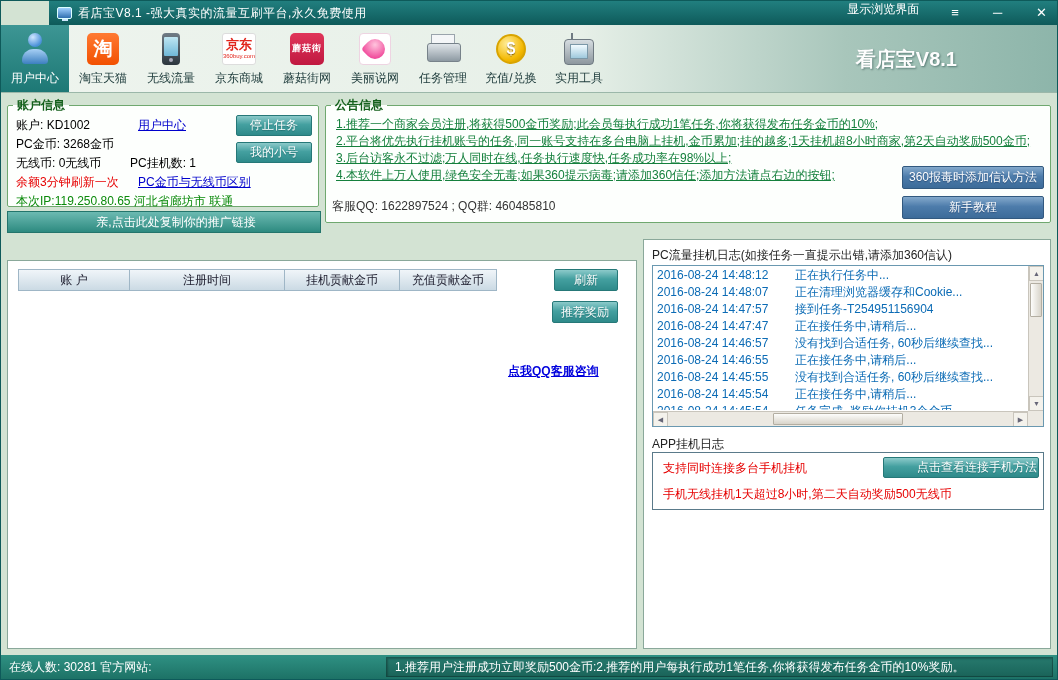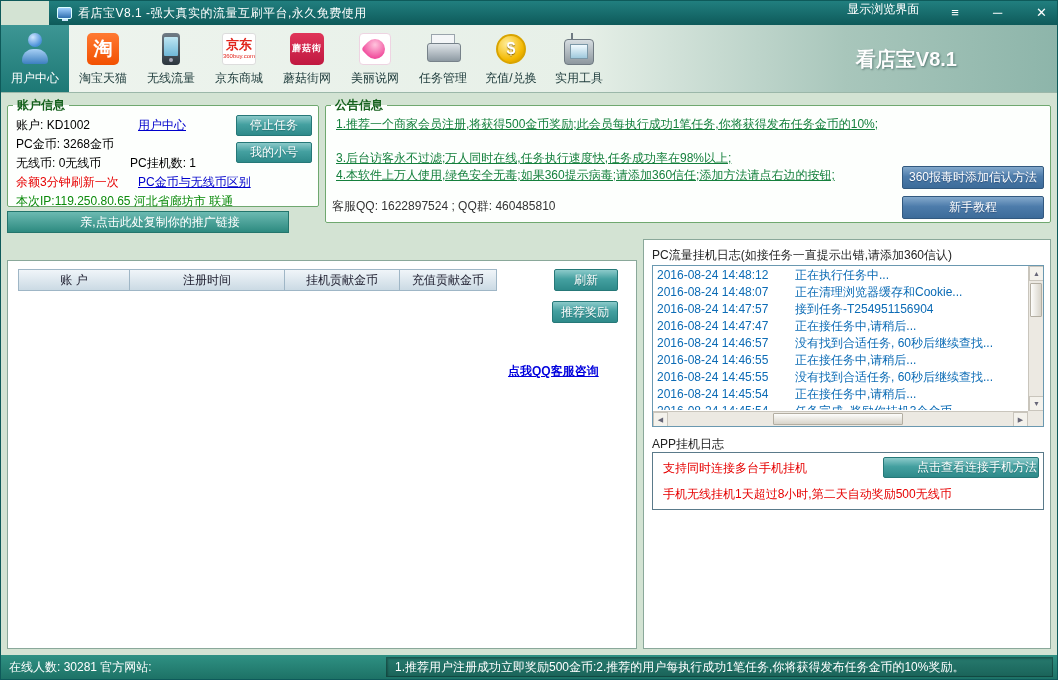--- a/index.html
+++ b/index.html
@@ -83,21 +83,21 @@
     font-size:12px; cursor:pointer; text-shadow:0 1px 1px rgba(0,60,60,0.4);
   }
   .btn-blue {
     background:linear-gradient(#84a9cc,#4d7cab 45%,#3c6b99);
     border:1px solid #32597f; color:#fff; border-radius:2px;
     display:flex; align-items:center; justify-content:center;
     font-size:12px; cursor:pointer; text-shadow:0 1px 1px rgba(0,20,60,0.4);
   }
 
   .promo-btn {
-    position:absolute; left:6px; top:118px; width:282px; height:22px;
+    position:absolute; left:6px; top:118px; width:314px; height:22px;
     background:linear-gradient(#6cbab2,#2d8a80);
     border:1px solid #23756c; color:#fff;
     display:flex; align-items:center; justify-content:center;
     cursor:pointer; font-size:12px;padding-left:24px;
   }
 
   .ann-line { position:absolute; left:10px; color:#15803d; white-space:nowrap;text-decoration:underline; }
   .qq-line { position:absolute; left:6px; top:84px; color:#333; }
 
   
@@ -256,20 +256,21 @@
         <span class="abs link" style="left:130px; top:60px;">PC金币与无线币区别</span>
         <span class="abs green" style="left:8px; top:79px;">本次IP:119.250.80.65 河北省廊坊市 联通</span>
       </div>
     </fieldset>
     <div class="promo-btn">亲,点击此处复制你的推广链接</div>
 
     <fieldset class="fs-announce">
       <legend>公告信息</legend>
       <div class="fs-body">
         <span class="ann-line" style="top:2px;">1.推荐一个商家会员注册,将获得500金币奖励;此会员每执行成功1笔任务,你将获得发布任务金币的10%;</span>
+        <span class="ann-line" style="top:19px;">2.平台将优先执行挂机账号的任务,同一账号支持在多台电脑上挂机,金币累加;挂的越多;1天挂机超8小时商家,第2天自动奖励500金币;</span>
         <span class="ann-line" style="top:36px;">3.后台访客永不过滤;万人同时在线,任务执行速度快,任务成功率在98%以上;</span>
         <span class="ann-line" style="top:53px;">4.本软件上万人使用,绿色安全无毒;如果360提示病毒;请添加360信任;添加方法请点右边的按钮;</span>
         <span class="qq-line">客服QQ:  1622897524    ; QQ群: 460485810</span>
         <div class="abs btn-blue" style="right:6px; top:52px; width:142px; height:23px;">360报毒时添加信认方法</div>
         <div class="abs btn-blue" style="right:6px; top:82px; width:142px; height:23px;">新手教程</div>
       </div>
     </fieldset>
 
     <div class="referral">
       <div class="ref-panel">

